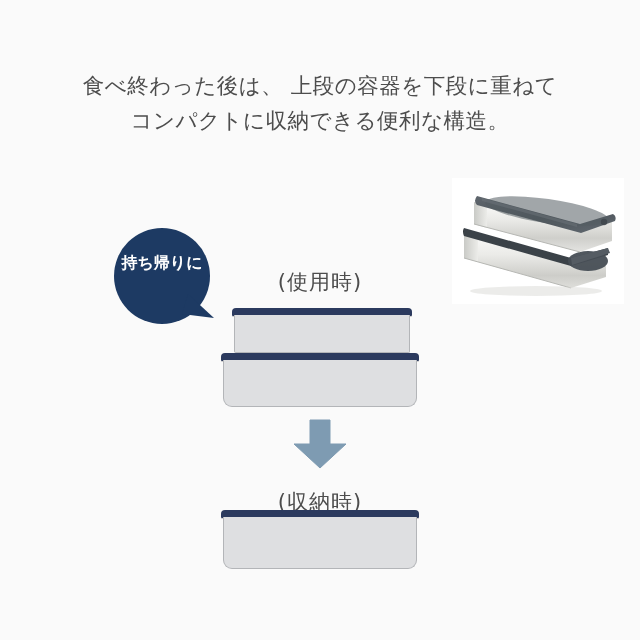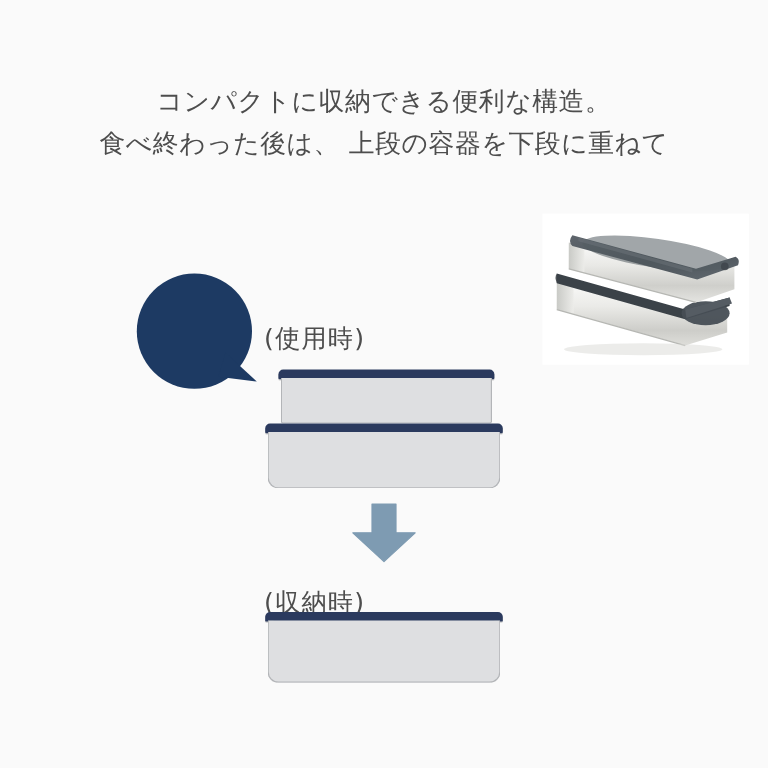--- a/index.html
+++ b/index.html
@@ -72,20 +72,21 @@
     font-weight: bold;
     letter-spacing: 0px;
     pointer-events: none;
   }
   .badge-text span { display: block; }
 
   
   .state-label {
     position: absolute;
     width: 200px;
+    text-align: center;
     color: #4d4d4d;
     font-size: 21px;
     letter-spacing: 1px;
   }
   #label-in-use { left: 220px; top: 268px; }
   #label-stored { left: 220px; top: 488px; }
 
   
   .container-box {
     position: absolute;
@@ -134,22 +135,22 @@
     width: 58px;
     height: 52px;
   }
 </style>
 </head>
 <body>
 
 <div id="page">
 
   <div class="headline">
+    <span class="line">食べ終わった後は、 上段の容器を下段に重ねて</span>
     <span class="line">コンパクトに収納できる便利な構造。</span>
-    <span class="line">食べ終わった後は、 上段の容器を下段に重ねて</span>
   </div>
 
   <div class="photo">
     <svg width="172" height="126" viewBox="0 0 172 126" xmlns="http://www.w3.org/2000/svg">
       <defs>
         <linearGradient id="steelTop" x1="0" y1="0" x2="0" y2="1">
           <stop offset="0%" stop-color="#fbfbfa"></stop>
           <stop offset="38%" stop-color="#e9e9e6"></stop>
           <stop offset="72%" stop-color="#cfcfcb"></stop>
           <stop offset="100%" stop-color="#e4e4e1"></stop>
@@ -198,20 +199,21 @@
       <ellipse cx="84" cy="113" rx="66" ry="5" fill="#d9d9d6" opacity="0.5"></ellipse>
     </svg>
   </div>
 
   <div class="badge">
     <svg class="bubble-svg" width="112" height="112" viewBox="0 0 112 112" xmlns="http://www.w3.org/2000/svg">
       <circle cx="52" cy="50" r="48" fill="#1d3a63"></circle>
       <path d="M78,68 L104,92 L72,88 Z" fill="#1d3a63"></path>
     </svg>
     <div class="badge-text">
+      <span>持ち帰りに</span>
     </div>
   </div>
 
   <div class="state-label" id="label-in-use">(使用時)</div>
 
   <div class="container-box" id="box-upper-inuse">
     <div class="box-lid"></div>
     <div class="box-body square-bottom"></div>
   </div>
 

